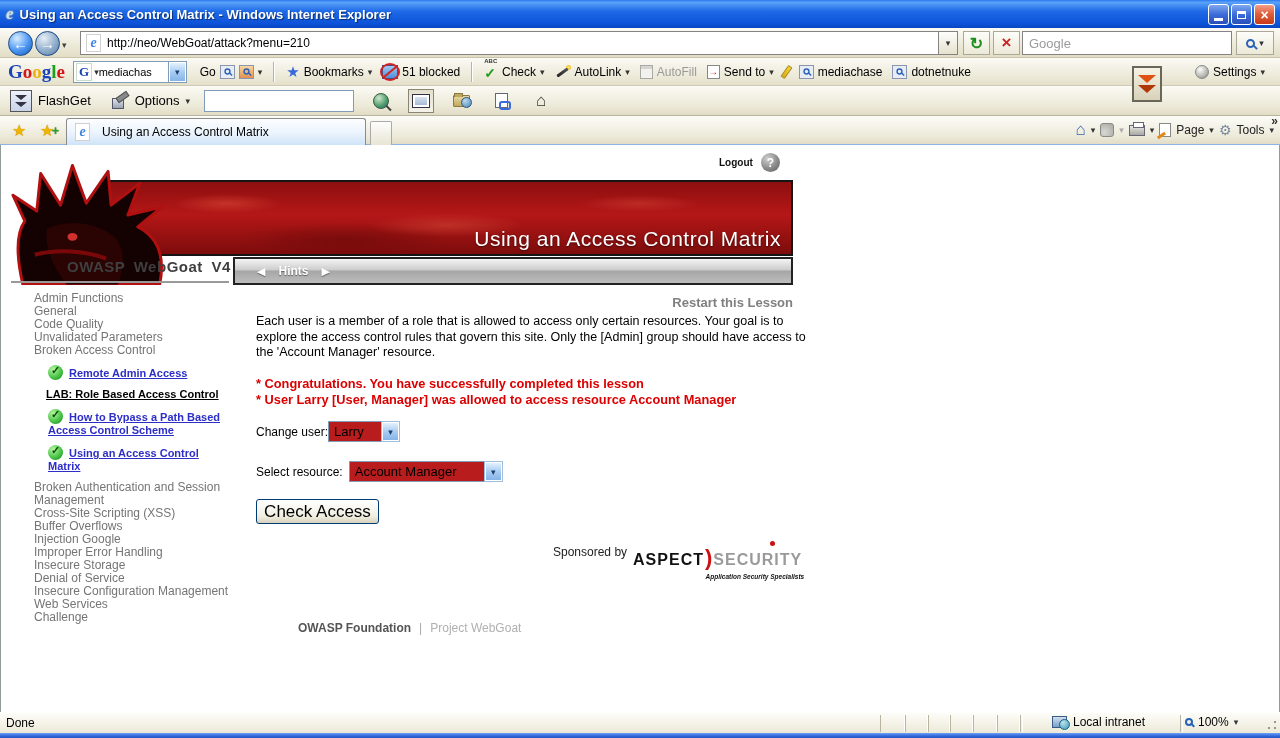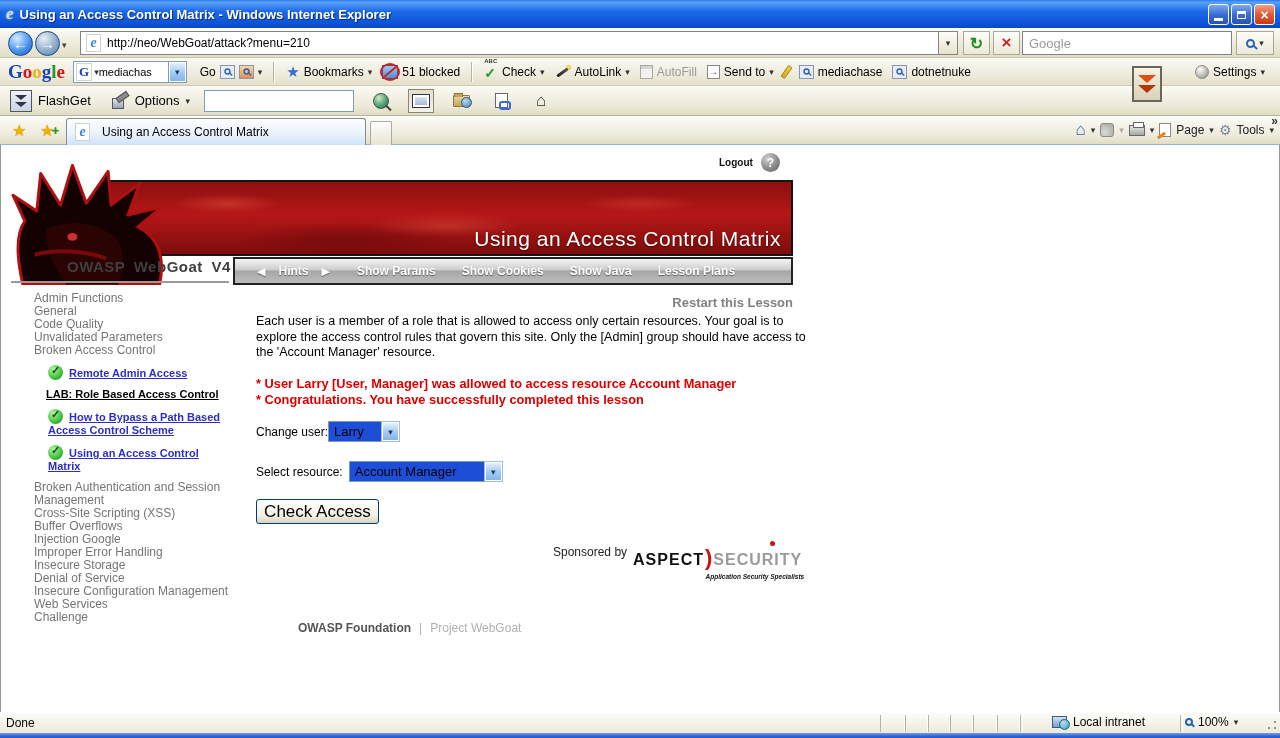--- a/index.html
+++ b/index.html
@@ -181,21 +181,21 @@
   
   .restart { position:absolute; left:255px; top:150px; width:537px; text-align:right;
     font-size:13px; font-weight:bold; color:#808080; }
   .descr { position:absolute; left:255px; top:169px; width:555px; font-size:12.5px; line-height:15.5px; color:#000; }
   .messages { position:absolute; left:255px; top:231px; width:555px; }
   .msg-line { color:#dd0000; font-weight:bold; font-size:12.8px; line-height:16px; }
   .form-row1 { position:absolute; left:255px; top:276px; display:flex; align-items:center; }
   .form-row2 { position:absolute; left:255px; top:316px; display:flex; align-items:center; }
   .form-label { font-size:12px; color:#000; }
   .xp-select { display:inline-flex; align-items:center; justify-content:space-between; border:1px solid #7F9DB9;
-    background:#1d4ed8; height:21px; font-size:13px; }
+    background:#b91c1c; height:21px; font-size:13px; }
   .xp-select .val { padding:0 5px; white-space:nowrap; }
   .xp-select .arrow-btn { width:17px; height:19px; margin-right:0;
     background:linear-gradient(180deg,#E3F1FD,#A8CCF2 50%,#86B4E8); border:1px solid #fff; outline:1px solid #9EBEDE;
     display:flex; align-items:center; justify-content:center; font-size:9px; color:#1a3e6e; }
   .xp-button { position:absolute; left:255px; top:354px; width:123px; height:25px;
     border:1px solid #003C74; border-radius:3px; font-size:17px; color:#000; font-family:"Liberation Sans",sans-serif;
     background:linear-gradient(180deg,#fff,#F1EFE2 70%,#D8D2BD); }
   .sponsor { position:absolute; left:552px; top:400px; width:250px; display:flex; align-items:flex-start; gap:4px; }
   .sp-prefix { font-size:12px; color:#222; margin-right:2px; white-space:nowrap; }
   .sp-block { position:relative; display:flex; align-items:baseline; }
@@ -415,26 +415,20 @@
       <ellipse cx="66" cy="78" rx="5" ry="4" fill="#d03030"></ellipse>
       <path d="M28,96 C50,90 80,92 100,100" stroke="#7a0808" stroke-width="4" fill="none"></path>
     </svg>
     <span class="brand">OWASP WebGoat V4</span>
     <span class="brand-rule"></span>
 
     <div class="menubar">
       <span class="mb-arrow">◀</span>
       <span class="mb-item">Hints</span>
       <span class="mb-arrow">▶</span>
-      <span class="mb-items">
-          <span class="mb-item">Show Params</span>
-          <span class="mb-item">Show Cookies</span>
-          <span class="mb-item">Show Java</span>
-          <span class="mb-item">Lesson Plans</span>
-        </span>
     </div>
 
     <div class="sidebar">
         <div class="sb-item category"><span class="sb-label">Admin Functions</span></div>
         <div class="sb-item category"><span class="sb-label">General</span></div>
         <div class="sb-item category"><span class="sb-label">Code Quality</span></div>
         <div class="sb-item category"><span class="sb-label">Unvalidated Parameters</span></div>
         <div class="sb-item category"><span class="sb-label">Broken Access Control</span></div>
         <div class="sb-item lesson-done"><span class="check-icon"></span><span class="sb-label">Remote Admin Access</span></div>
         <div class="sb-item lesson-plain"><span class="sb-label">LAB: Role Based Access Control</span></div>
@@ -448,22 +442,22 @@
         <div class="sb-item category"><span class="sb-label">Insecure Storage</span></div>
         <div class="sb-item category"><span class="sb-label">Denial of Service</span></div>
         <div class="sb-item category"><span class="sb-label">Insecure Configuration Management</span></div>
         <div class="sb-item category"><span class="sb-label">Web Services</span></div>
         <div class="sb-item category"><span class="sb-label">Challenge</span></div>
       </div>
 
     <div class="restart">Restart this Lesson</div>
     <div class="descr">Each user is a member of a role that is allowed to access only certain resources. Your goal is to explore the access control rules that govern this site. Only the [Admin] group should have access to the 'Account Manager' resource.</div>
     <div class="messages">
+        <div class="msg-line">* Congratulations. You have successfully completed this lesson</div>
         <div class="msg-line">* User Larry [User, Manager] was allowed to access resource Account Manager</div>
-        <div class="msg-line">* Congratulations. You have successfully completed this lesson</div>
       </div>
 
     <div class="form-row1">
       <span class="form-label">Change user:</span>
       <span class="xp-select" style="width:72px">
         <span class="val">Larry</span>
         <span class="arrow-btn">▾</span>
       </span>
     </div>
     <div class="form-row2">

